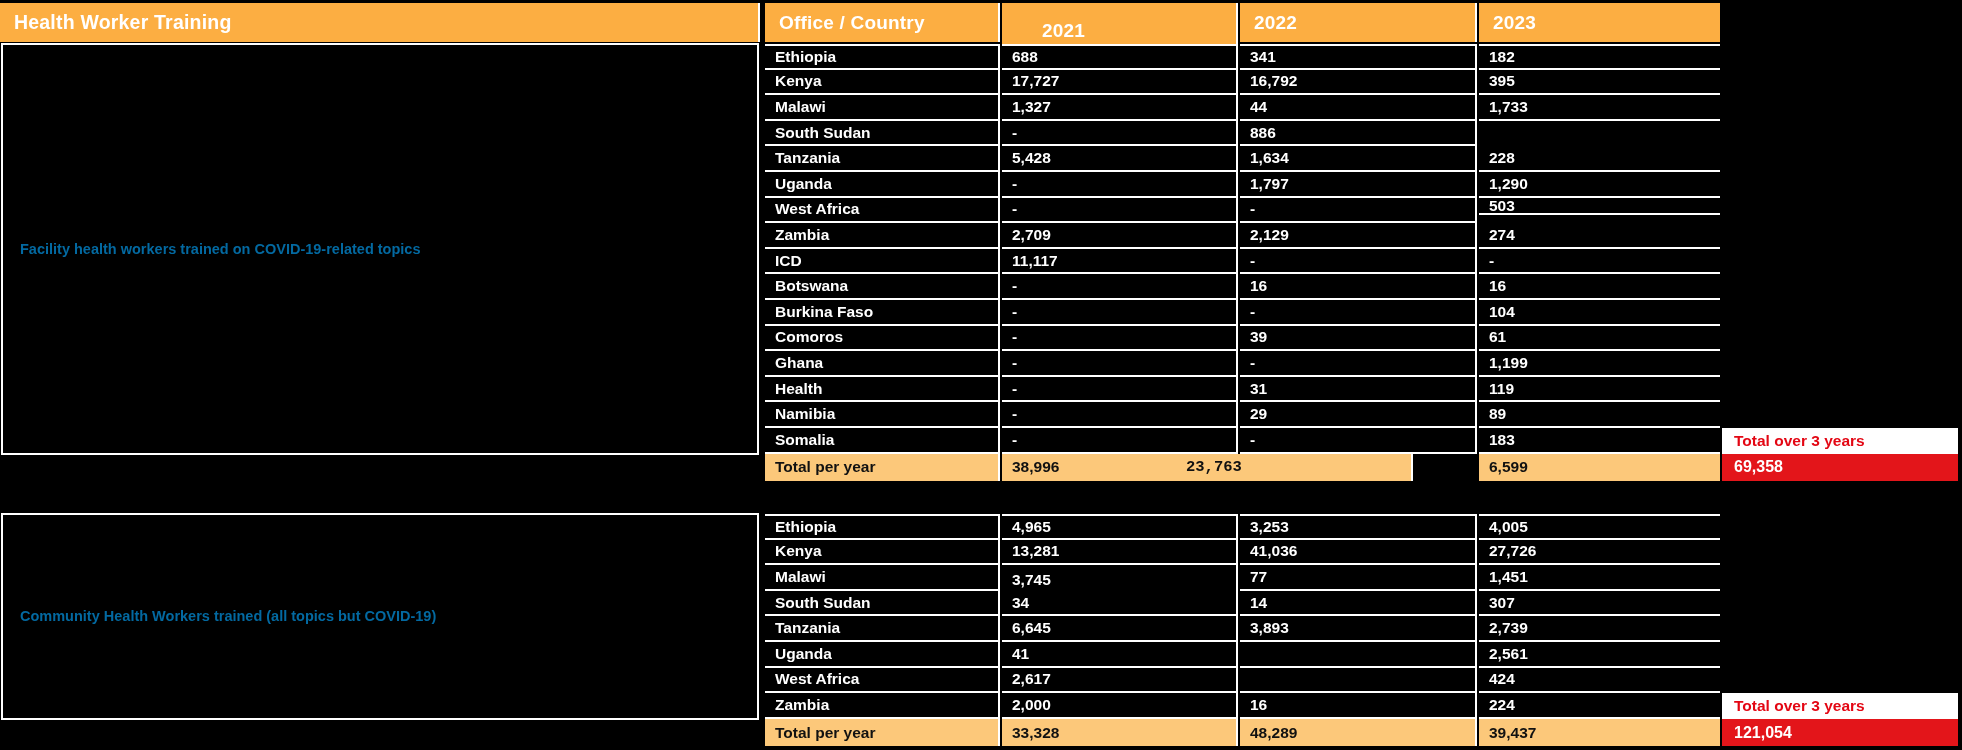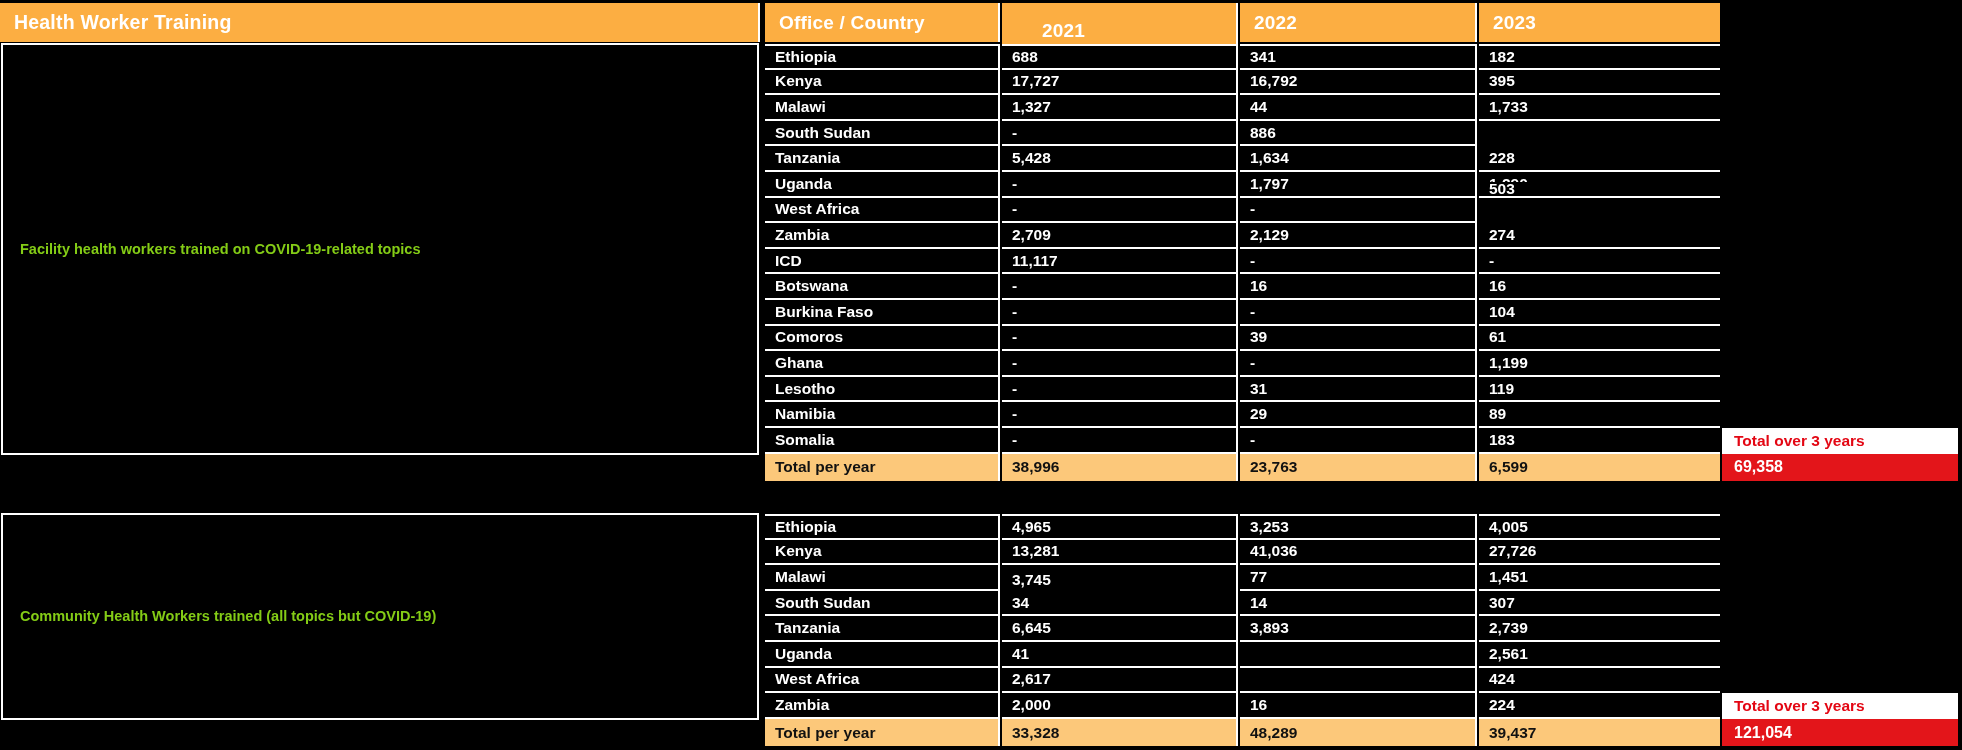--- a/index.html
+++ b/index.html
@@ -46,21 +46,21 @@
     padding-left:10px;
     border-bottom:2px solid #fff;
     border-right:2px solid #fff;
   }
   .dc.noright{border-right:none;}
   .dc.firstrow{border-top:2px solid #fff;}
 
   
   .seclabel{
     background:#000;
-    color:#84cc16;
+    color:#0369a1;
     font-weight:700;
     font-size:14.5px;
     padding-left:17px;
     border:2px solid #fff;
     justify-content:flex-start;
   }
 
   
   .trow{
     background:#FCC87A;
@@ -118,21 +118,21 @@
     <div class="cell dc" style="left: 1002px; top: 146.4px; width: 236px; height: 25.6px;">5,428</div>
     <div class="cell dc" style="left: 1240px; top: 146.4px; width: 237px; height: 25.6px;">1,634</div>
     <div class="cell dc noright" style="left: 1479px; top: 146.4px; width: 241px; height: 25.6px;">228</div>
     <div class="cell dc" style="left: 765px; top: 172px; width: 235px; height: 25.6px;">Uganda</div>
     <div class="cell dc" style="left: 1002px; top: 172px; width: 236px; height: 25.6px;">-</div>
     <div class="cell dc" style="left: 1240px; top: 172px; width: 237px; height: 25.6px;">1,797</div>
     <div class="cell dc noright" style="left: 1479px; top: 172px; width: 241px; height: 25.6px;">1,290</div>
     <div class="cell dc" style="left: 765px; top: 197.6px; width: 235px; height: 25.6px;">West Africa</div>
     <div class="cell dc" style="left: 1002px; top: 197.6px; width: 236px; height: 25.6px;">-</div>
     <div class="cell dc" style="left: 1240px; top: 197.6px; width: 237px; height: 25.6px;">-</div>
-    <div class="cell dc noright" style="left: 1479px; top: 182px; width: 241px; height: 16px;">503</div>
+    <div class="cell dc noright" style="left: 1479px; top: 199px; width: 241px; height: 16px;">503</div>
     <div class="cell dc" style="left: 765px; top: 223.2px; width: 235px; height: 25.6px;">Zambia</div>
     <div class="cell dc" style="left: 1002px; top: 223.2px; width: 236px; height: 25.6px;">2,709</div>
     <div class="cell dc" style="left: 1240px; top: 223.2px; width: 237px; height: 25.6px;">2,129</div>
     <div class="cell dc noright" style="left: 1479px; top: 223.2px; width: 241px; height: 25.6px;">274</div>
     <div class="cell dc" style="left: 765px; top: 248.8px; width: 235px; height: 25.6px;">ICD</div>
     <div class="cell dc" style="left: 1002px; top: 248.8px; width: 236px; height: 25.6px;">11,117</div>
     <div class="cell dc" style="left: 1240px; top: 248.8px; width: 237px; height: 25.6px;">-</div>
     <div class="cell dc noright" style="left: 1479px; top: 248.8px; width: 241px; height: 25.6px;">-</div>
     <div class="cell dc" style="left: 765px; top: 274.4px; width: 235px; height: 25.6px;">Botswana</div>
     <div class="cell dc" style="left: 1002px; top: 274.4px; width: 236px; height: 25.6px;">-</div>
@@ -143,35 +143,35 @@
     <div class="cell dc" style="left: 1240px; top: 300px; width: 237px; height: 25.6px;">-</div>
     <div class="cell dc noright" style="left: 1479px; top: 300px; width: 241px; height: 25.6px;">104</div>
     <div class="cell dc" style="left: 765px; top: 325.6px; width: 235px; height: 25.6px;">Comoros</div>
     <div class="cell dc" style="left: 1002px; top: 325.6px; width: 236px; height: 25.6px;">-</div>
     <div class="cell dc" style="left: 1240px; top: 325.6px; width: 237px; height: 25.6px;">39</div>
     <div class="cell dc noright" style="left: 1479px; top: 325.6px; width: 241px; height: 25.6px;">61</div>
     <div class="cell dc" style="left: 765px; top: 351.2px; width: 235px; height: 25.6px;">Ghana</div>
     <div class="cell dc" style="left: 1002px; top: 351.2px; width: 236px; height: 25.6px;">-</div>
     <div class="cell dc" style="left: 1240px; top: 351.2px; width: 237px; height: 25.6px;">-</div>
     <div class="cell dc noright" style="left: 1479px; top: 351.2px; width: 241px; height: 25.6px;">1,199</div>
-    <div class="cell dc" style="left: 765px; top: 376.8px; width: 235px; height: 25.6px;">Lesotho</div>
+    <div class="cell dc" style="left: 765px; top: 376.8px; width: 235px; height: 25.6px;">Health</div>
     <div class="cell dc" style="left: 1002px; top: 376.8px; width: 236px; height: 25.6px;">-</div>
     <div class="cell dc" style="left: 1240px; top: 376.8px; width: 237px; height: 25.6px;">31</div>
     <div class="cell dc noright" style="left: 1479px; top: 376.8px; width: 241px; height: 25.6px;">119</div>
     <div class="cell dc" style="left: 765px; top: 402.4px; width: 235px; height: 25.6px;">Namibia</div>
     <div class="cell dc" style="left: 1002px; top: 402.4px; width: 236px; height: 25.6px;">-</div>
     <div class="cell dc" style="left: 1240px; top: 402.4px; width: 237px; height: 25.6px;">29</div>
     <div class="cell dc noright" style="left: 1479px; top: 402.4px; width: 241px; height: 25.6px;">89</div>
     <div class="cell dc" style="left: 765px; top: 428px; width: 235px; height: 25.6px;">Somalia</div>
     <div class="cell dc" style="left: 1002px; top: 428px; width: 236px; height: 25.6px;">-</div>
     <div class="cell dc" style="left: 1240px; top: 428px; width: 237px; height: 25.6px;">-</div>
     <div class="cell dc noright" style="left: 1479px; top: 428px; width: 241px; height: 25.6px;">183</div>
     <div class="cell trow" style="left: 765px; top: 453.6px; width: 235px; height: 27.6px;">Total per year</div>
     <div class="cell trow" style="left: 1002px; top: 453.6px; width: 236px; height: 27.6px;">38,996</div>
-    <div class="cell trow" style="left: 1240px; top: 453.6px; width: 237px; height: 27.6px;">23,763</div>
+    <div class="cell trow" style="left: 1176px; top: 453.6px; width: 237px; height: 27.6px; font-family: Liberation Mono, monospace;">23,763</div>
     <div class="cell trow last" style="left: 1479px; top: 453.6px; width: 241px; height: 27.6px;">6,599</div>
     <div class="cell tot3-label" style="left: 1722px; top: 428px; width: 236px; height: 25.6px;">Total over 3 years</div>
     <div class="cell tot3-value" style="left: 1722px; top: 453.6px; width: 236px; height: 27.6px;">69,358</div>
     <div class="cell seclabel" style="left: 1px; top: 513px; width: 758px; height: 206.8px;">Community Health Workers trained (all topics but COVID-19)</div>
     <div class="cell dc firstrow" style="left: 765px; top: 514px; width: 235px; height: 25.6px;">Ethiopia</div>
     <div class="cell dc firstrow" style="left: 1002px; top: 514px; width: 236px; height: 25.6px;">4,965</div>
     <div class="cell dc firstrow" style="left: 1240px; top: 514px; width: 237px; height: 25.6px;">3,253</div>
     <div class="cell dc firstrow noright" style="left: 1479px; top: 514px; width: 241px; height: 25.6px;">4,005</div>
     <div class="cell dc" style="left: 765px; top: 539.6px; width: 235px; height: 25.6px;">Kenya</div>
     <div class="cell dc" style="left: 1002px; top: 539.6px; width: 236px; height: 25.6px;">13,281</div>

